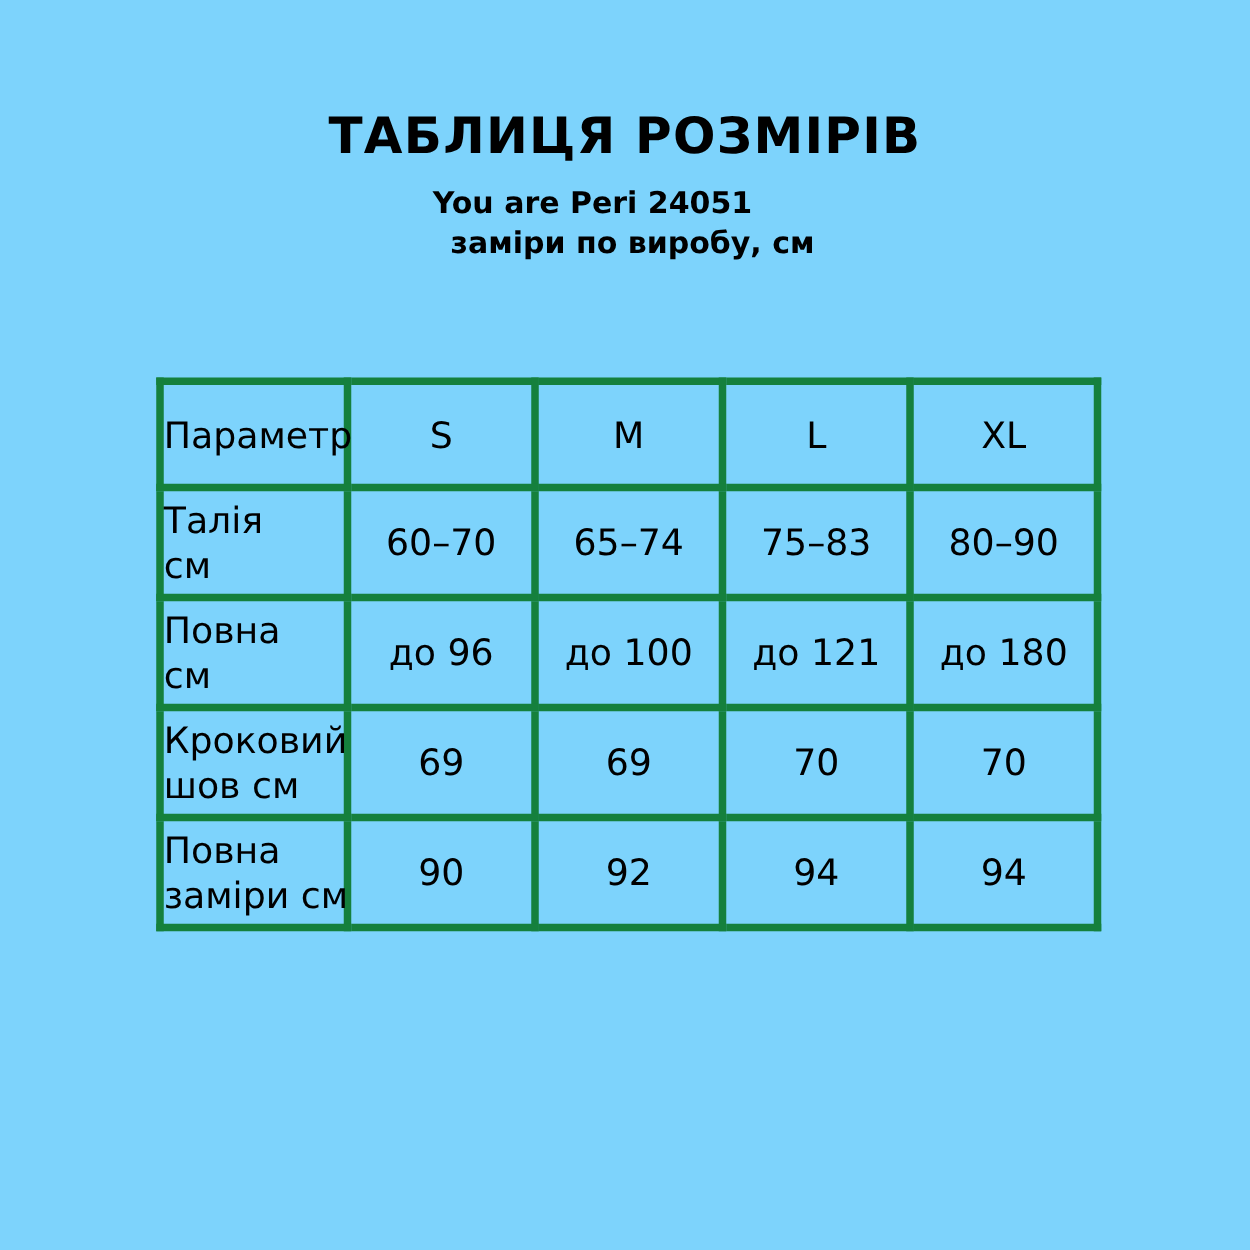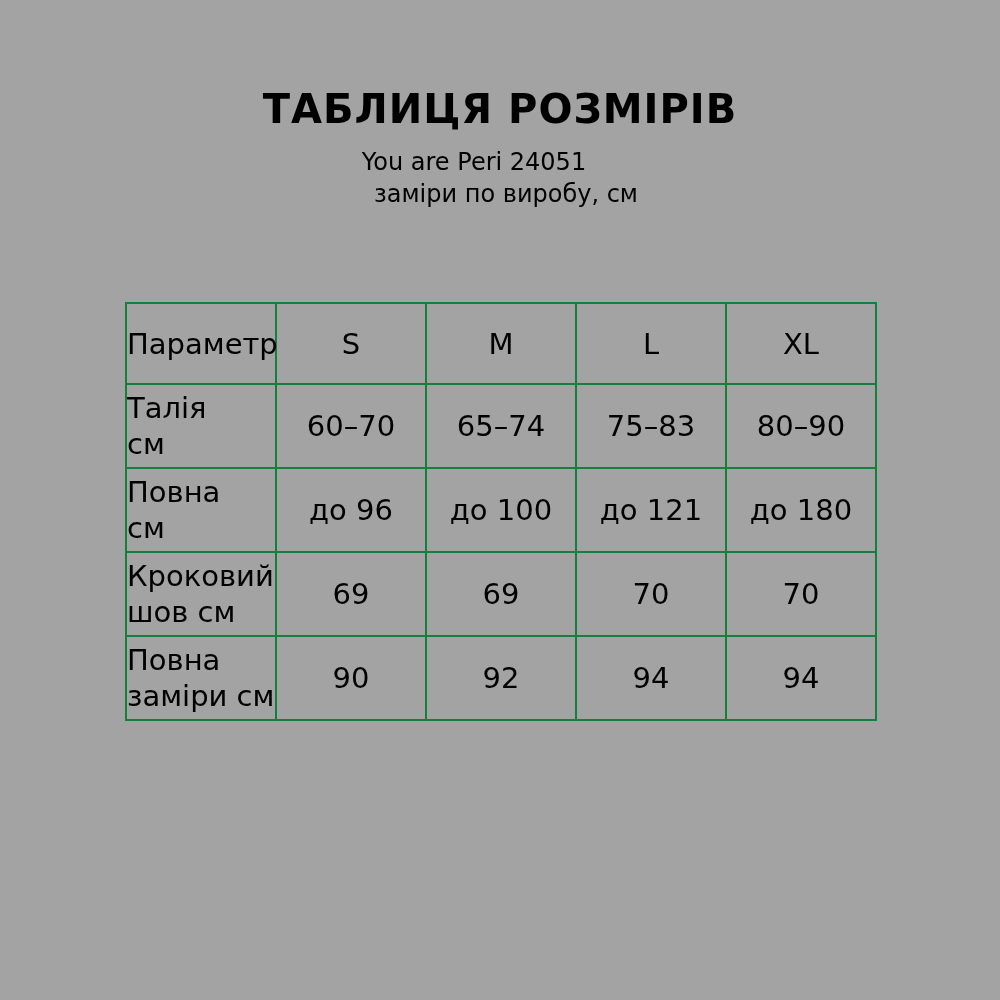--- a/index.html
+++ b/index.html
@@ -4,21 +4,21 @@
 <style>
   html, body {
     margin: 0;
     padding: 0;
     background: #ffffff;
   }
   .page {
     position: relative;
     width: 1000px;
     height: 1000px;
-    background: #a3a3a3;
+    background: #7dd3fc;
     font-family: "DejaVu Sans", "Liberation Sans", sans-serif;
     color: #000000;
     overflow: hidden;
   }
   .title {
     position: absolute;
     top: 86px;
     left: 0;
     width: 1000px;
     text-align: center;
@@ -26,38 +26,38 @@
     font-weight: bold;
     letter-spacing: 1px;
     color: #000000;
   }
   .subtitle {
     position: absolute;
     left: 0;
     width: 948px;
     text-align: center;
     font-size: 24px;
-    font-weight: normal;
+    font-weight: bold;
     color: #000000;
   }
   .subtitle.line1 { top: 148px; }
   .subtitle.line2 { top: 180px; margin-left: 32px; }
 
   table.size-table {
     position: absolute;
     left: 125px;
     top: 302px;
     width: 750px;
     border-collapse: collapse;
     table-layout: fixed;
   }
   table.size-table col { width: 150px; }
   table.size-table th,
   table.size-table td {
-    border: 2px solid #15803d;
+    border: 6px solid #15803d;
     text-align: center;
     vertical-align: middle;
     font-size: 29px;
     font-weight: normal;
     padding: 0;
     overflow: visible;
   }
   table.size-table tr.header-row th { height: 79px; }
   table.size-table tr.data-row td { height: 82px; }
 

